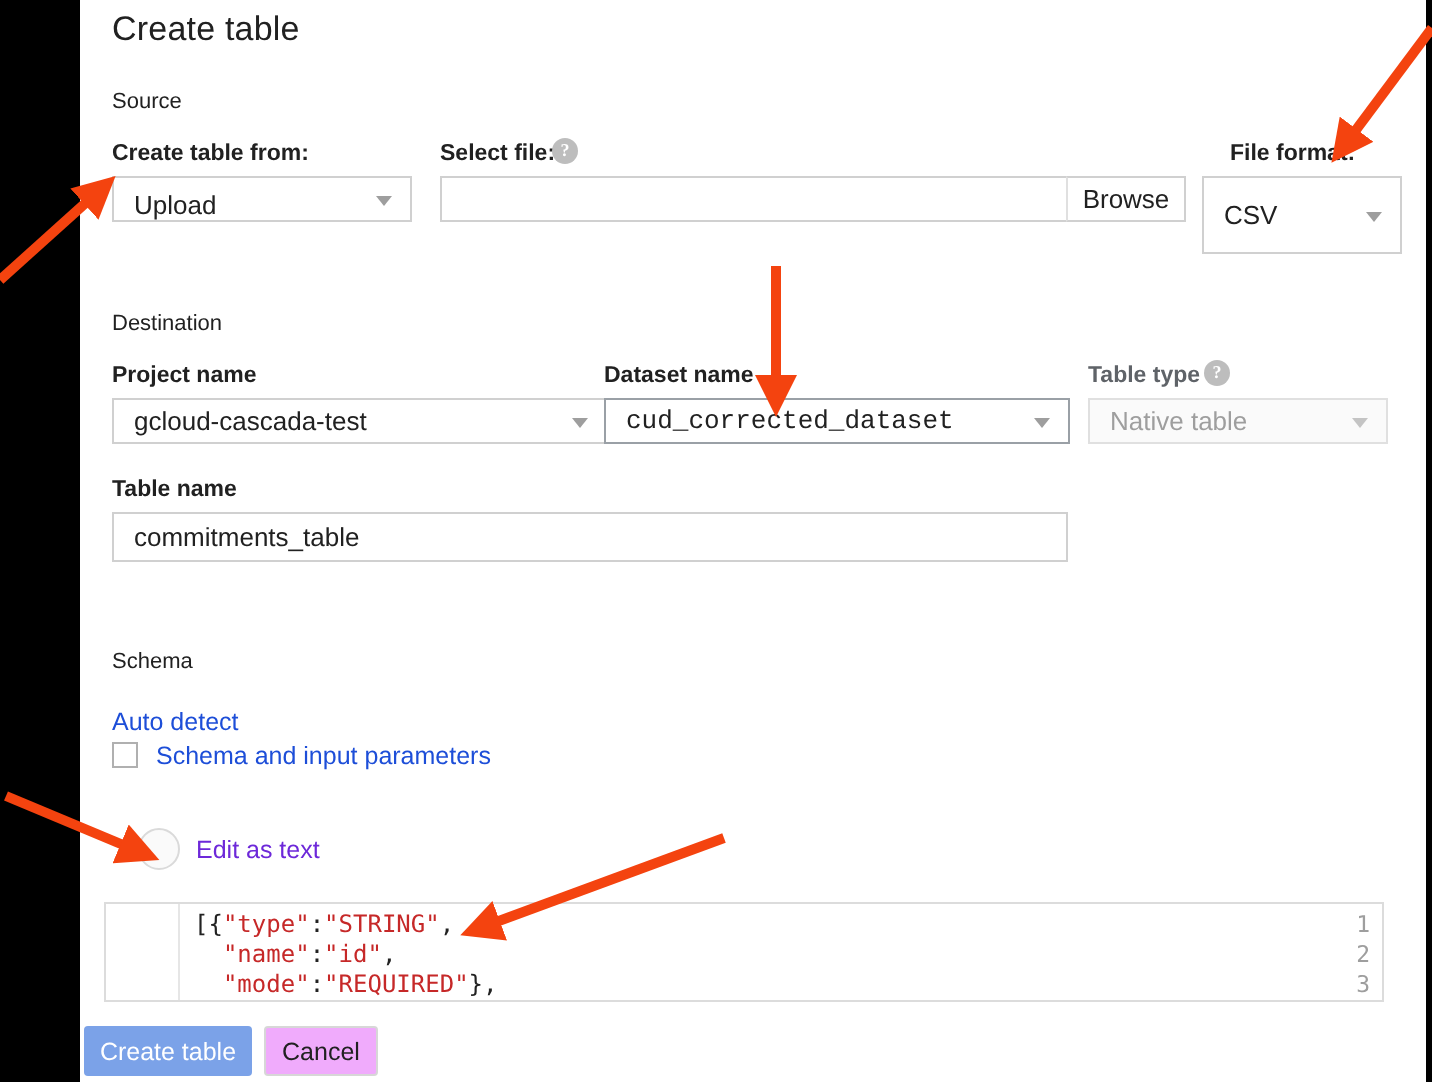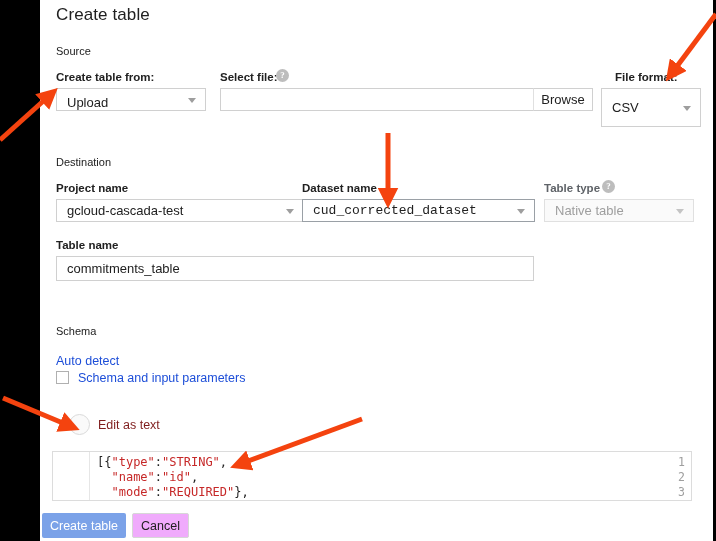--- a/index.html
+++ b/index.html
@@ -133,21 +133,21 @@
     position: absolute;
     width: 21px; height: 21px;
     box-sizing: border-box;
     border-radius: 50%;
     border: 1px solid #dadada;
     background: #fafafa;
   }
   .radio-label {
     position: absolute;
     font-size: 12.5px;
-    color: #7f1d1d;
+    color: #6d28d9;
   }
 
   
   .editor {
     position: absolute;
     box-sizing: border-box;
     border: 1px solid #dcdcdc;
     background: #ffffff;
     overflow: hidden;
   }

